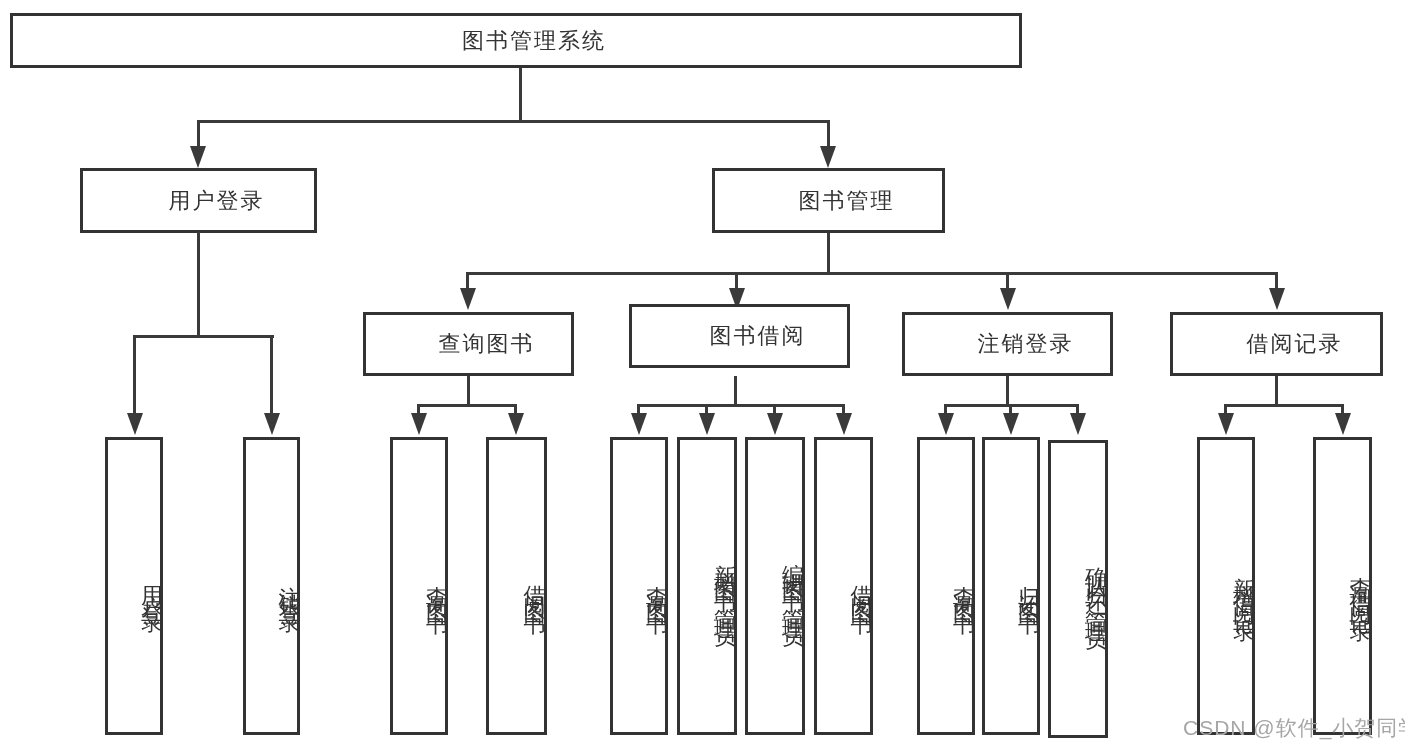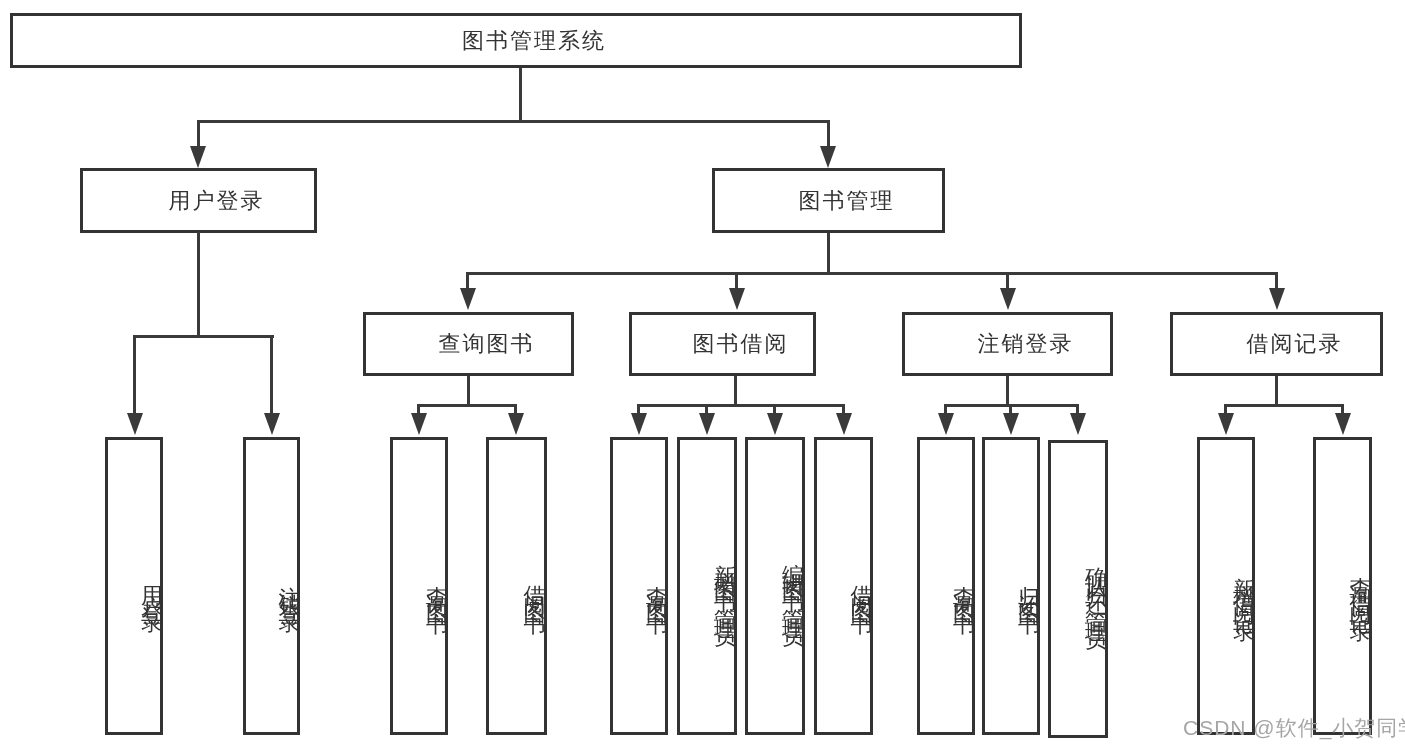--- a/index.html
+++ b/index.html
@@ -68,21 +68,21 @@
   <i class="vl" style="left:735px;top:272px;height:18px"></i>
   <i class="ar" style="left:729px;top:288px"></i>
   <i class="vl" style="left:1006px;top:272px;height:18px"></i>
   <i class="ar" style="left:1000px;top:288px"></i>
   <i class="vl" style="left:1275px;top:272px;height:18px"></i>
   <i class="ar" style="left:1269px;top:288px"></i>
 
   <div class="box" style="left:363px;top:312px;width:211px;height:64px">
     <span>查询图书</span>
   </div>
-  <div class="box" style="left:629px;top:312px;width:187px;height:64px">
+  <div class="box" style="left:629px;top:304px;width:221px;height:64px">
     <span>图书借阅</span>
   </div>
   <div class="box" style="left:902px;top:312px;width:211px;height:64px">
     <span>注销登录</span>
   </div>
   <div class="box" style="left:1170px;top:312px;width:213px;height:64px">
     <span>借阅记录</span>
   </div>
 
   <i class="vl" style="left:467px;top:376px;height:30px"></i>

